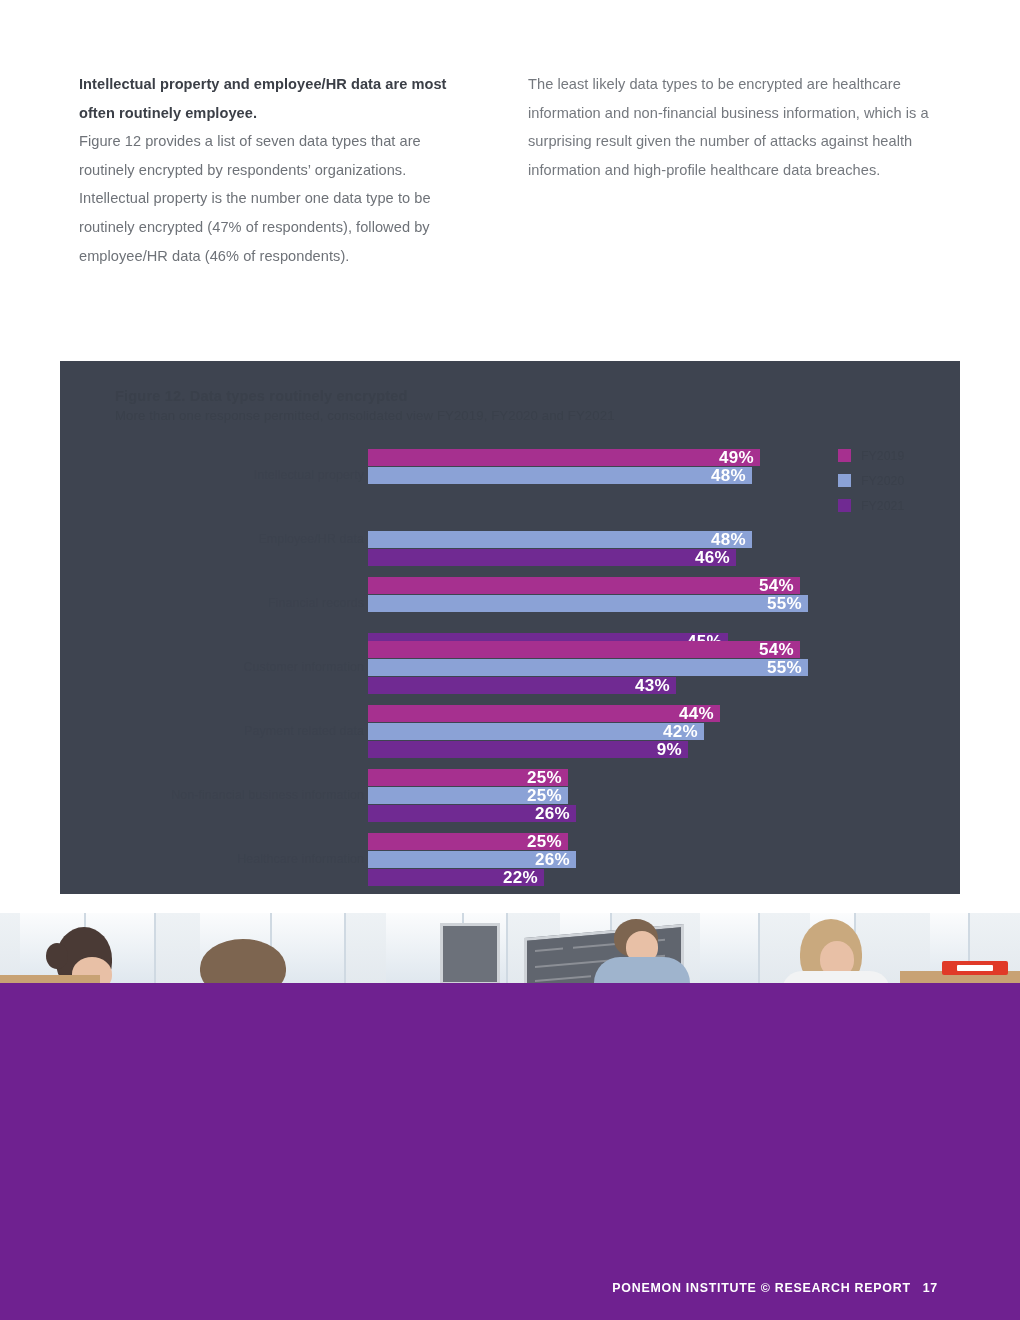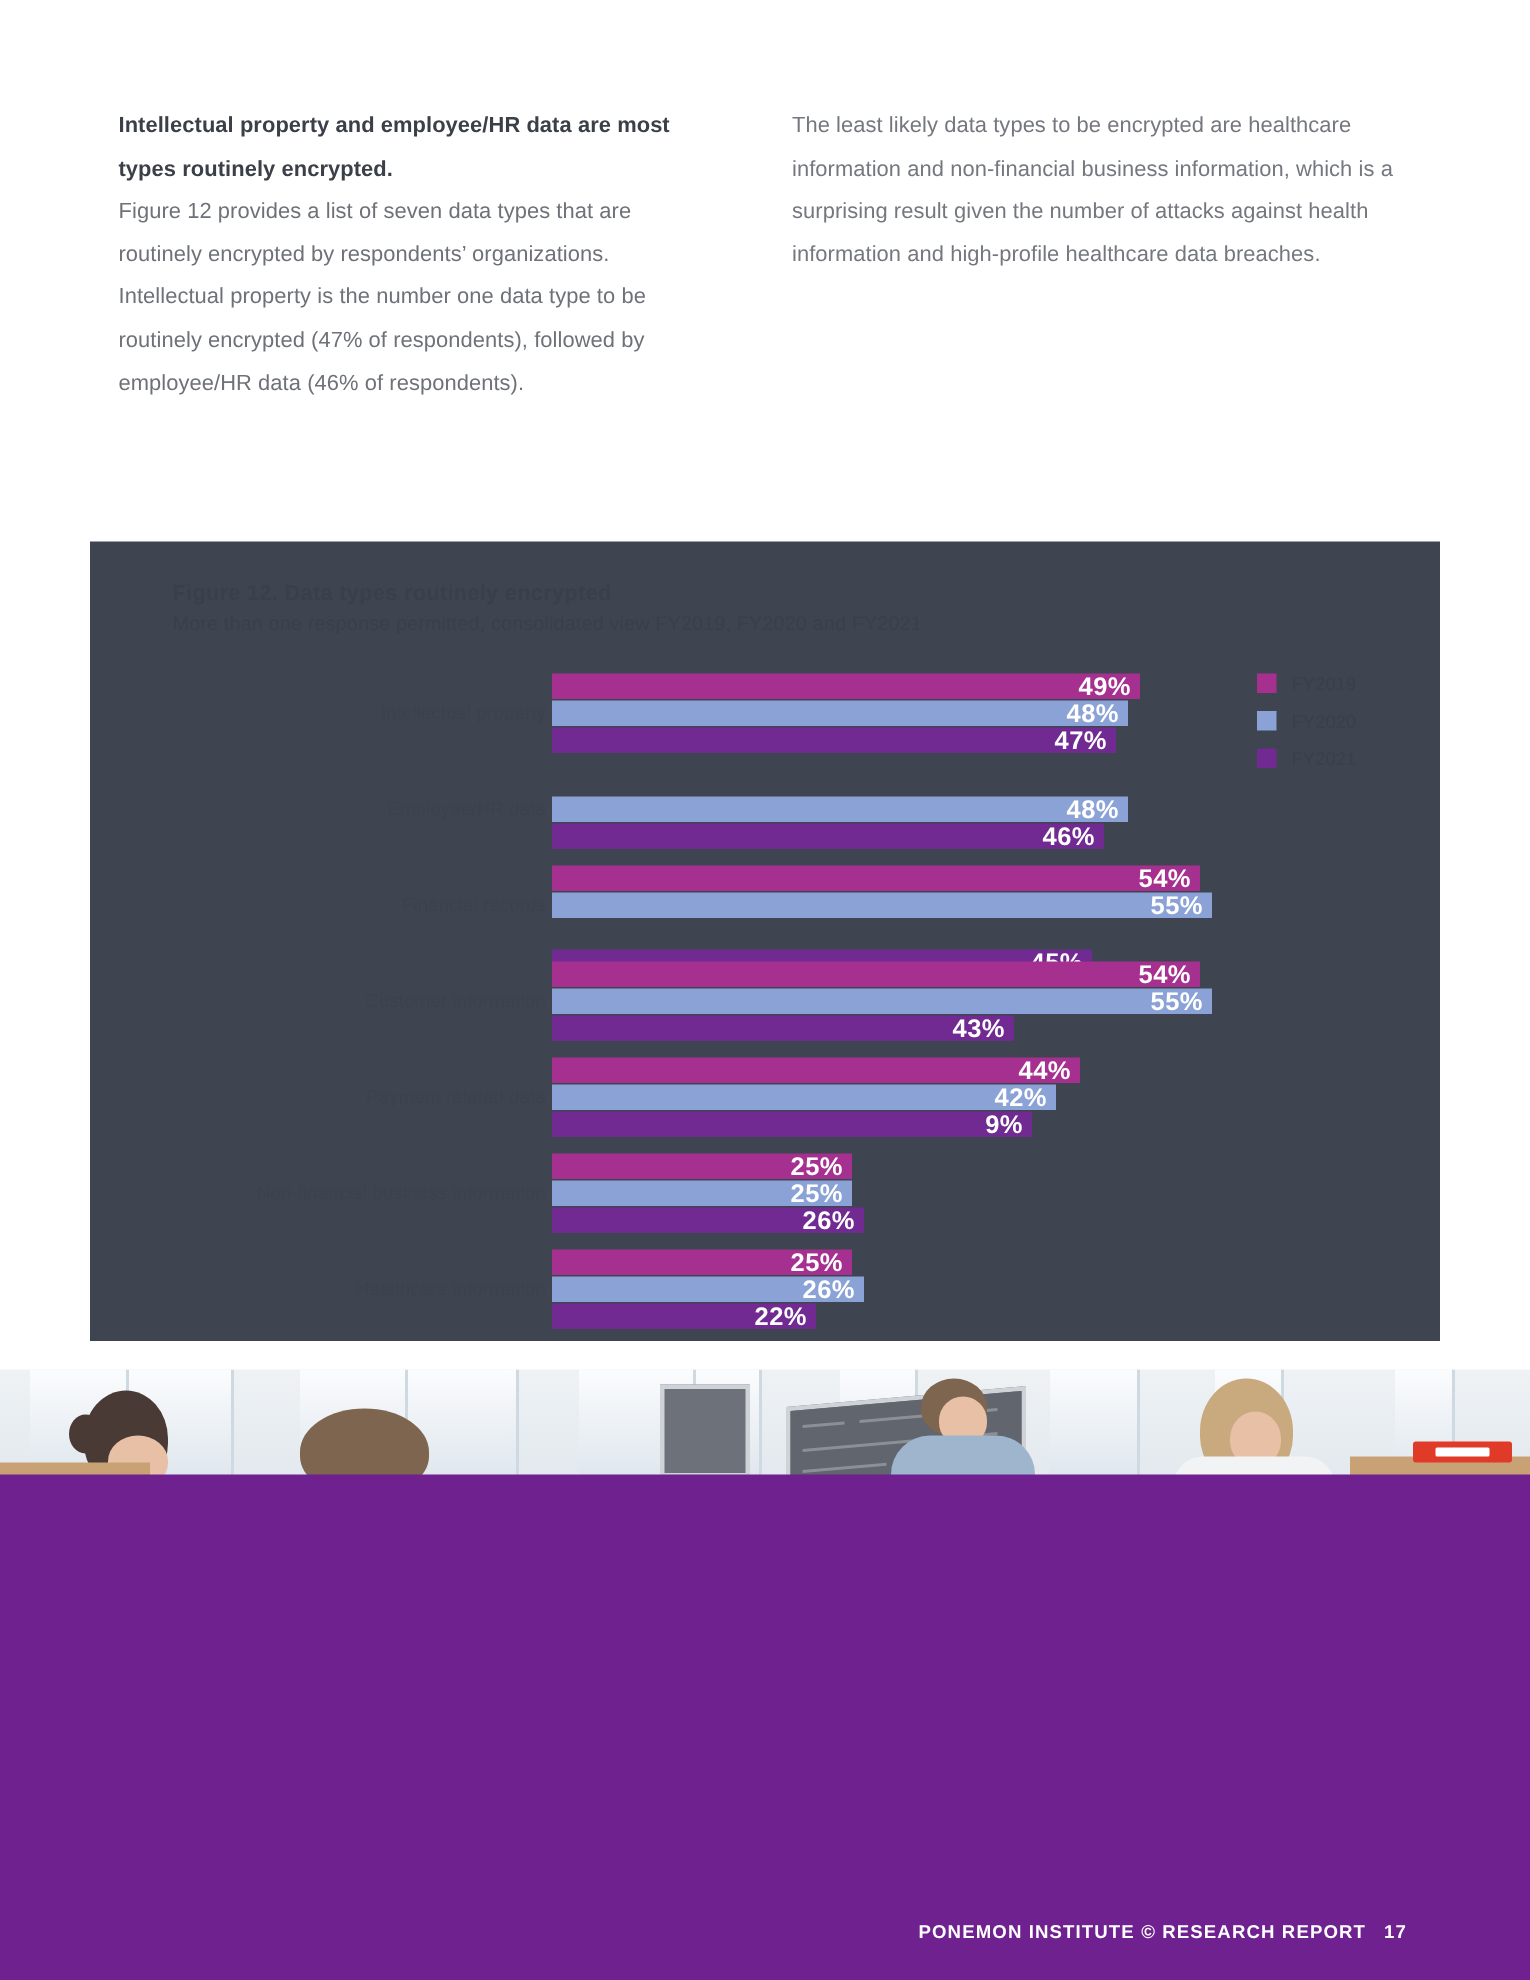--- a/index.html
+++ b/index.html
@@ -147,21 +147,21 @@
   }
   .footer-text .pg { margin-left: 12px; }
 </style>
 </head>
 <body>
 
 <div class="page">
 
   <div class="columns">
     <div class="col col-left">
-      <div class="lede">Intellectual property and employee/HR data are most types routinely encrypted.</div>
+      <div class="lede">Intellectual property and employee/HR data are most often routinely employee.</div>
       <div class="body-text">Figure 12 provides a list of seven data types that are routinely encrypted by respondents’ organizations. Intellectual property is the number one data type to be routinely encrypted (47% of respondents), followed by employee/HR data (46% of respondents).</div>
     </div>
     <div class="col col-right">
       <div class="body-text tight">The least likely data types to be encrypted are healthcare information and non-financial business information, which is a surprising result given the number of attacks against health information and high-profile healthcare data breaches.</div>
     </div>
   </div>
 
   <div class="chart-panel" style="background: rgb(62, 68, 80);">
 
     <div class="chart-title-block">
@@ -173,25 +173,20 @@
         <div class="group" style="top: 88px; height: 53px;">
           <div class="cat-label" style="top: 19px;">Intellectual property</div>
           <div class="bar-row" style="top: 0px; width: 600px;">
             <div class="bar" style="width: 392px; background: rgb(166, 48, 143);">
               <span class="val">49%</span>
             </div>
           </div>
           <div class="bar-row" style="top: 18px; width: 600px;">
             <div class="bar" style="width: 384px; background: rgb(139, 162, 214);">
               <span class="val">48%</span>
-            </div>
-          </div>
-          <div class="bar-row" style="top: 36px; width: 600px;">
-            <div class="bar" style="width: 376px; background: rgb(112, 42, 146);">
-              <span class="val">47%</span>
             </div>
           </div>
         </div>
         <div class="group" style="top: 152px; height: 53px;">
           <div class="cat-label" style="top: 19px;">Employee/HR data</div>
           <div class="bar-row" style="top: 18px; width: 600px;">
             <div class="bar" style="width: 384px; background: rgb(139, 162, 214);">
               <span class="val">48%</span>
             </div>
           </div>

